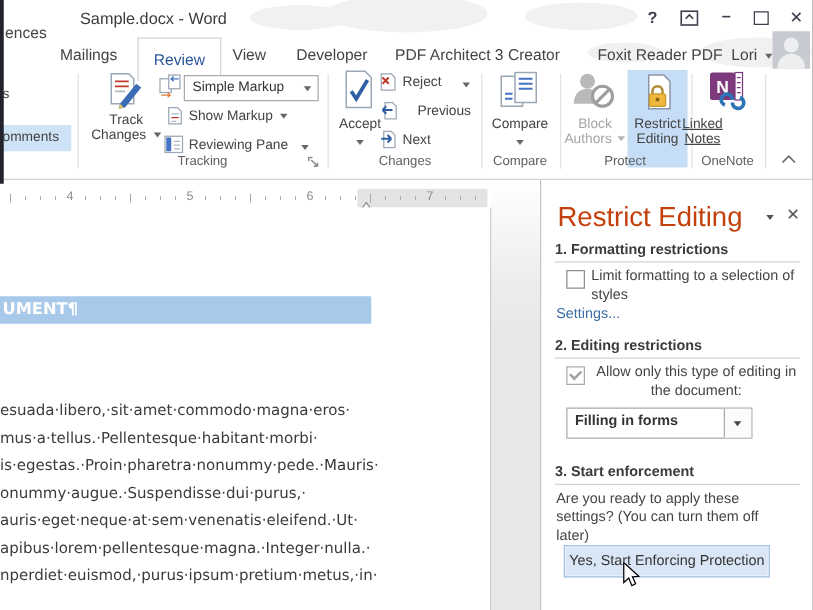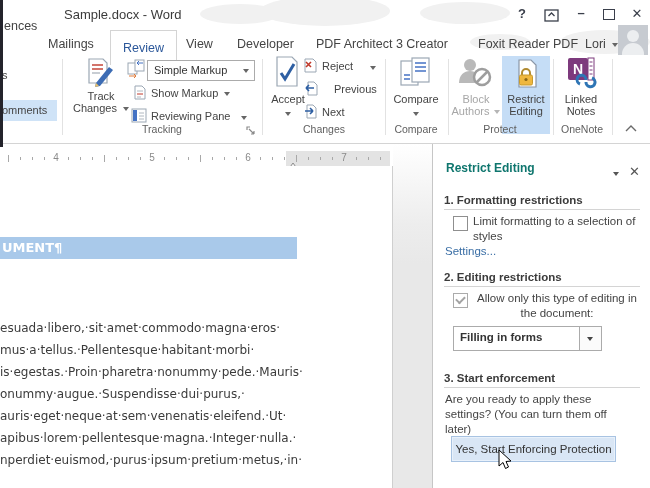--- a/index.html
+++ b/index.html
@@ -242,21 +242,21 @@
       <rect x="1" y="1" width="20" height="22" rx="2" fill="#7d3a7d"></rect>
       <rect x="21" y="1" width="6" height="22" fill="#fff" stroke="#7d3a7d"></rect>
       <line x1="22.5" y1="5" x2="25.5" y2="5" stroke="#7d3a7d"></line>
         <line x1="22.5" y1="9" x2="25.5" y2="9" stroke="#7d3a7d"></line>
       <line x1="22.5" y1="13" x2="25.5" y2="13" stroke="#7d3a7d"></line>
         <line x1="22.5" y1="17" x2="25.5" y2="17" stroke="#7d3a7d"></line>
       <text x="11" y="17" font-size="14" font-weight="bold" fill="#fff" text-anchor="middle">N</text>
       <path d="M13,27 a4.5,4.5 0 1 1 6,-4 M25,21 a4.5,4.5 0 1 1 -6,4" fill="none" stroke="#2e75b5" stroke-width="3"></path>
     </svg>
   </div>
-  <div class="abs z rlabel-c" style="left:555px;top:93px;width:52px;">
+  <div class="abs z rlabel-c" style="left:536px;top:93px;width:52px;text-decoration:underline;">
     <span>Linked</span><br>
     <span>Notes</span>
   </div>
   <div class="abs z grouplabel" style="left:532px;top:123px;width:100px;">OneNote</div>
 
   <div class="abs z" style="left:624px;top:120px;">
     <svg width="14" height="10" viewBox="0 0 14 10">
         <polyline points="2,7 7,2 12,7" fill="none" stroke="#6a6a6a" stroke-width="1.4"></polyline>
       </svg>
   </div>
@@ -290,21 +290,21 @@
     <div class="docline" style="top:155px;">esuada·libero,·sit·amet·commodo·magna·eros·</div>
     <div class="docline" style="top:177px;">mus·a·tellus.·Pellentesque·habitant·morbi·</div>
     <div class="docline" style="top:199px;">is·egestas.·Proin·pharetra·nonummy·pede.·Mauris·</div>
     <div class="docline" style="top:221px;">onummy·augue.·Suspendisse·dui·purus,·</div>
     <div class="docline" style="top:243px;">auris·eget·neque·at·sem·venenatis·eleifend.·Ut·</div>
     <div class="docline" style="top:265px;">apibus·lorem·pellentesque·magna.·Integer·nulla.·</div>
     <div class="docline" style="top:287px;">nperdiet·euismod,·purus·ipsum·pretium·metus,·in·</div>
   </div>
 
   <div class="abs" style="left:432px;top:144px;width:218px;height:344px;background:#fff;border-left:1px solid #c6c6c6;">
-    <div class="abs" style="left:13px;top:17px;font-size:12px;color:#0f766e;font-weight:bold;">Restrict Editing</div>
+    <div class="abs" style="left:13px;top:17px;font-size:22px;color:#c2410c;">Restrict Editing</div>
     <span class="abs tri-down" style="left:180px;top:28px;border-top-color:#555;"></span>
     <span class="abs" style="left:196px;top:20px;font-size:13px;color:#555;">✕</span>
 
     <div class="abs pane-h" style="left:11px;top:50px;">1. Formatting restrictions</div>
     <div class="abs pane-rule" style="left:11px;top:65px;width:196px;"></div>
     <div class="abs cbx" style="left:20px;top:72px;"></div>
     <div class="abs pane-txt" style="left:40px;top:70px;width:168px;">Limit formatting to a selection of styles</div>
     <div class="abs link" style="left:12px;top:101px;">Settings...</div>
 
     <div class="abs pane-h" style="left:11px;top:127px;">2. Editing restrictions</div>

